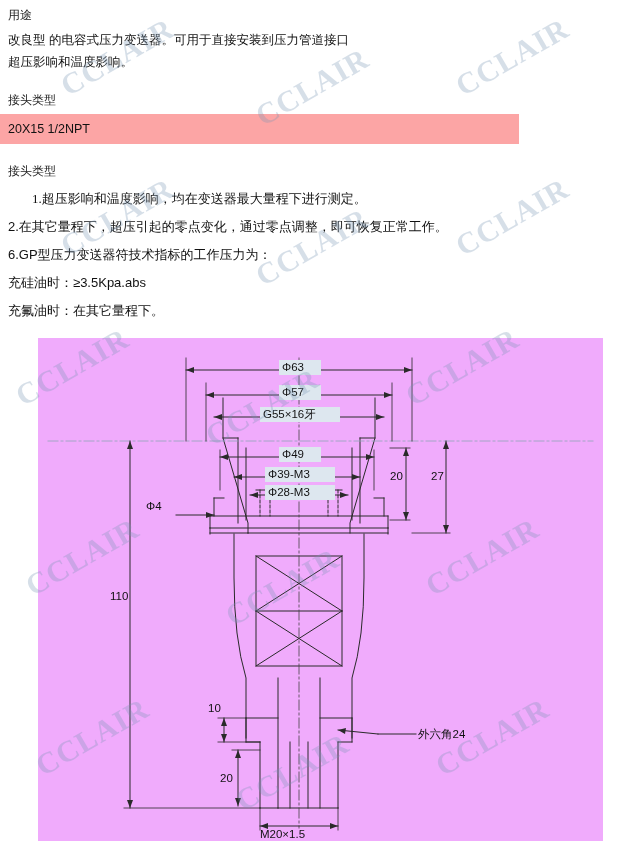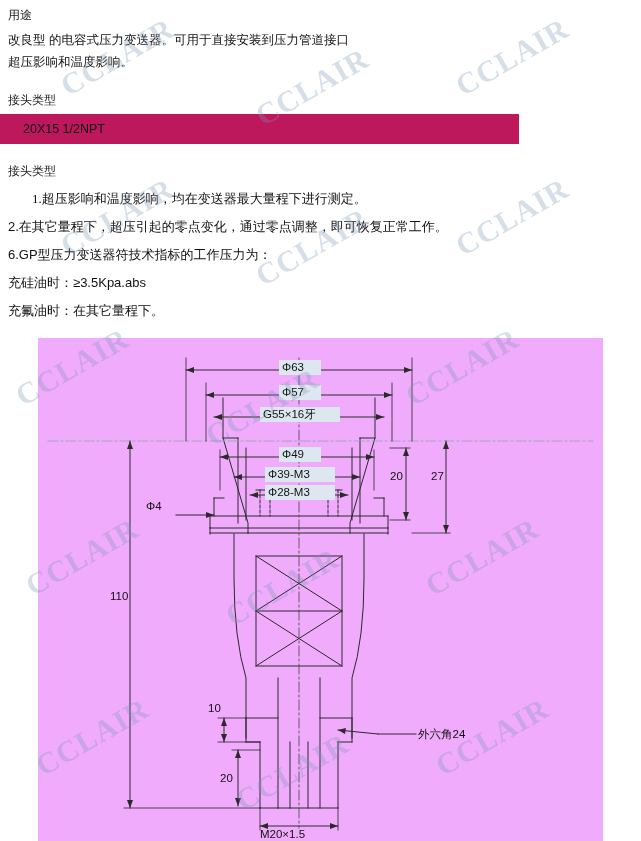--- a/index.html
+++ b/index.html
@@ -23,22 +23,22 @@
     font-size: 12px;
     color: #222;
   }
   .para {
     padding: 1px 8px 1px 8px;
     font-size: 12.5px;
     line-height: 20px;
     color: #111;
   }
   .band {
-    background: #be185d;
-    padding: 8px 23px;
+    background: #fca5a5;
+    padding: 8px 8px;
     font-size: 12.5px;
     color: #111;
   }
   .perf-line {
     padding: 3px 8px;
     font-size: 13px;
     line-height: 22px;
     color: #111;
   }
   .perf-line.indent { padding-left: 32px; font-family: Liberation Serif, serif; }

